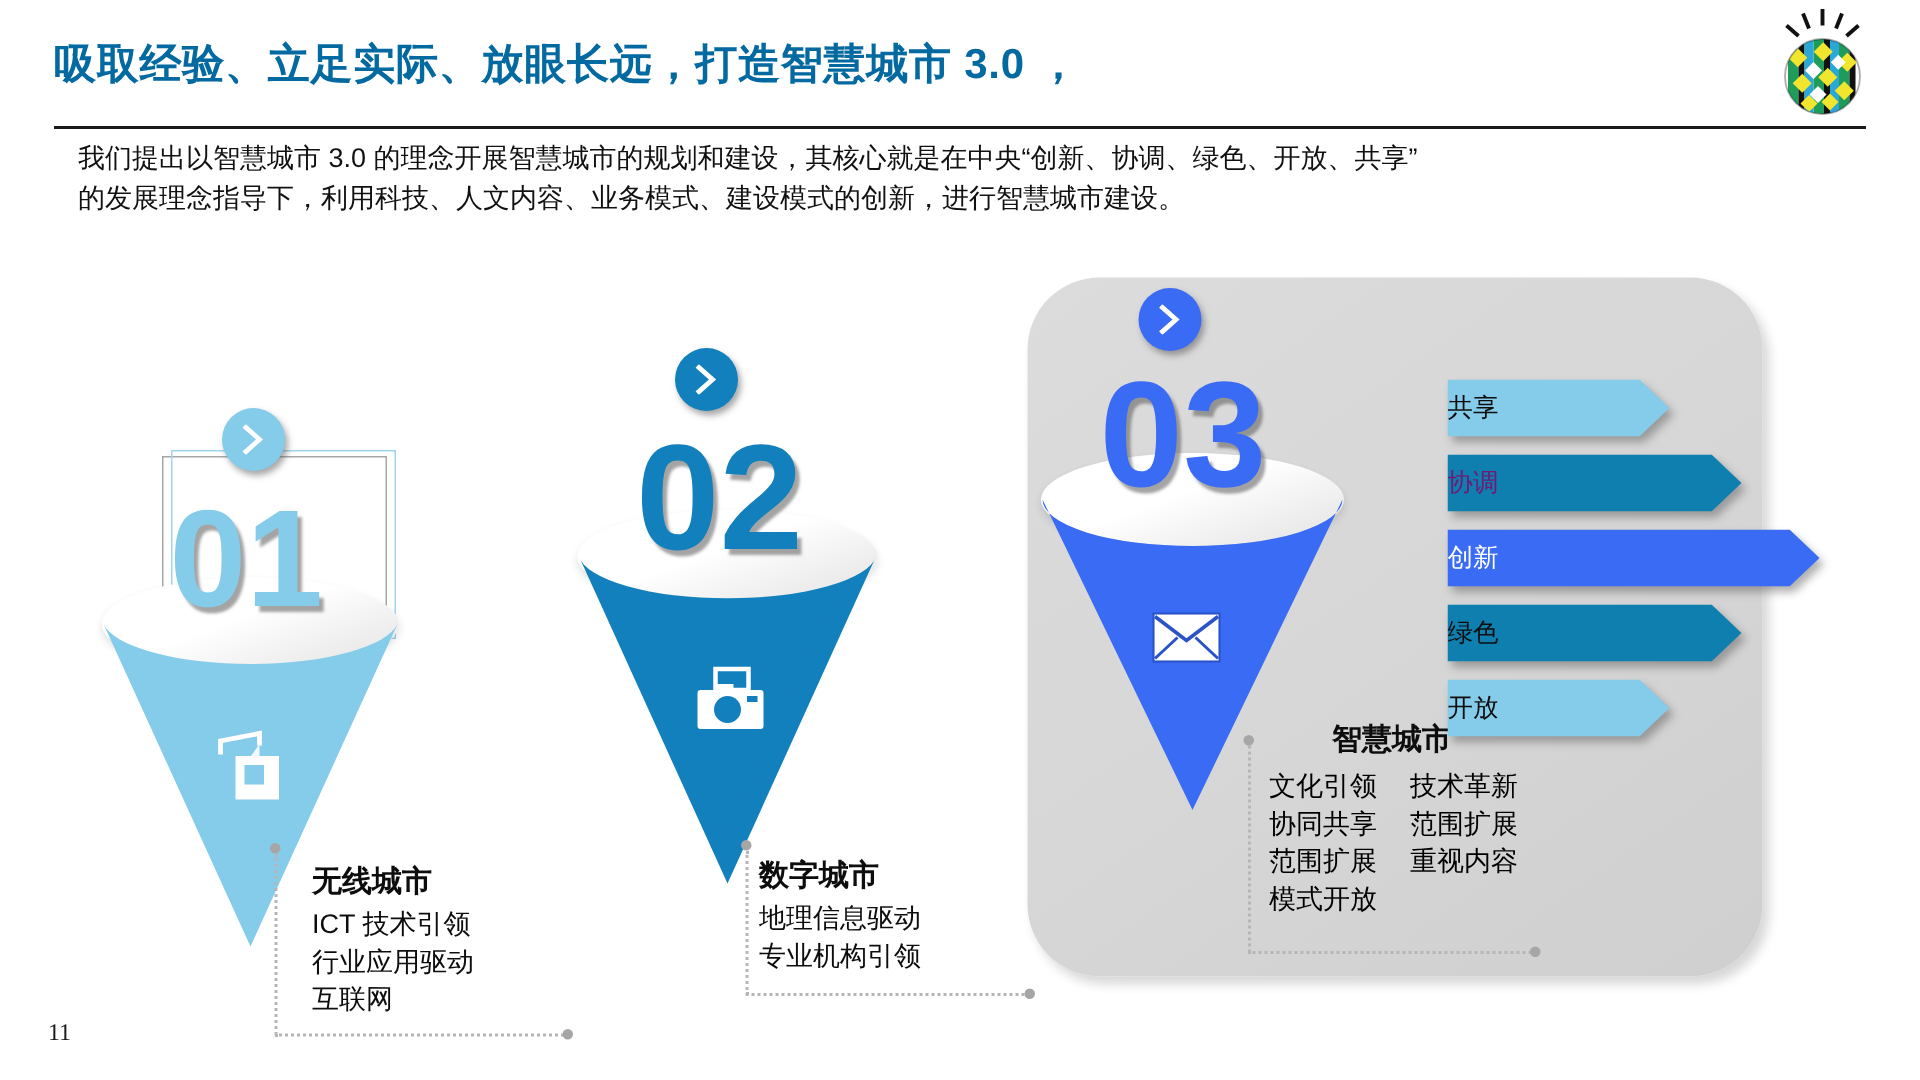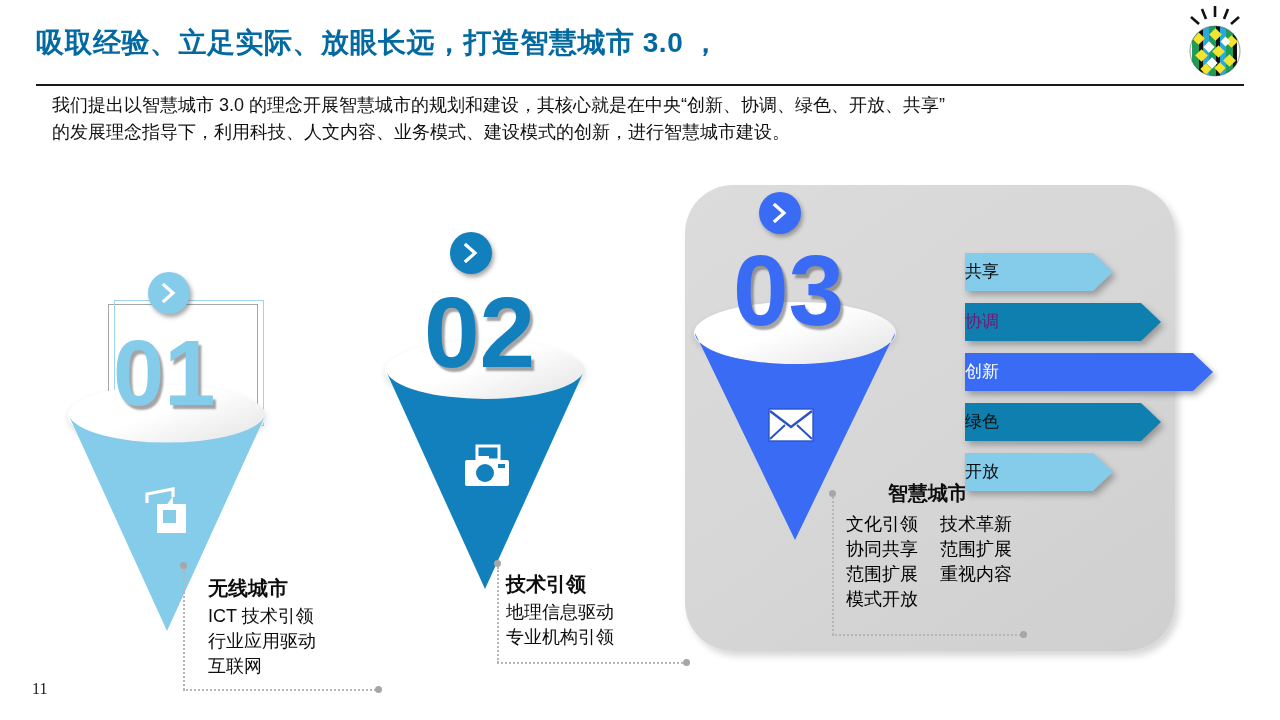--- a/index.html
+++ b/index.html
@@ -238,21 +238,21 @@
         <circle cx="26" cy="33" r="9" fill="#1180BC"></circle>
         <rect x="39" y="24" width="7" height="4" fill="#1180BC"></rect>
       </svg>
     </div>
 
     <div class="callout">
       <div class="dot" style="left:494px;top:560px;"></div>
       <div class="vline" style="left:497px;top:567px;height:96px;"></div>
       <div class="hline" style="left:497px;top:662px;width:190px;"></div>
       <div class="dot" style="left:683px;top:659px;"></div>
-      <div class="ch" style="position:absolute;left:506px;top:572px;">技术引领</div>
+      <div class="ch" style="position:absolute;left:506px;top:572px;">数字城市</div>
       <div style="position:absolute;left:506px;top:600px;">
         <div class="cl">地理信息驱动</div>
         <div class="cl">专业机构引领</div>
       </div>
     </div>
   </div>
 
   <div class="cone-wrap" style="left:0;top:0;width:1px;height:1px;">
 
     <div class="chev" style="left:759px;top:192px;width:42px;height:42px;background:#3A6BF5;">

